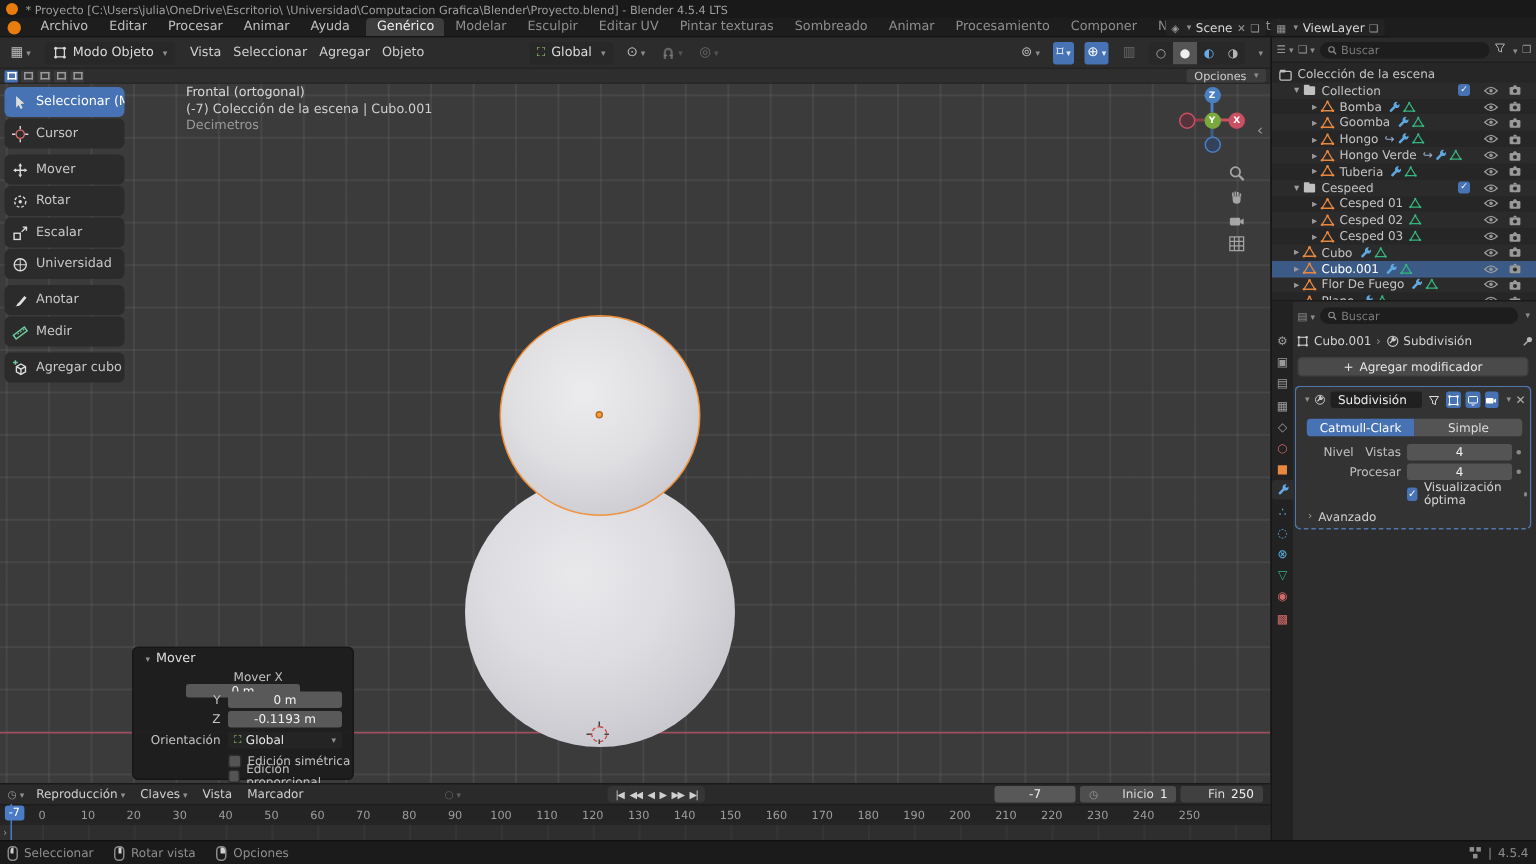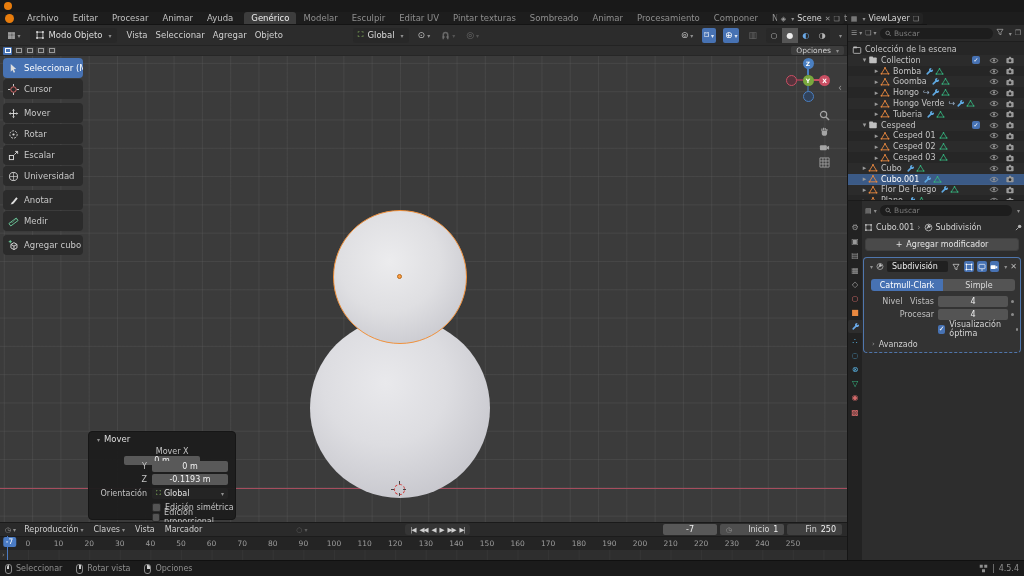--- a/index.html
+++ b/index.html
@@ -135,20 +135,21 @@
   .mouse.right::before{right:0.5px;top:0.5px;width:2.5px;height:3.5px;border-radius:0 2px 0 0;}
   #version{margin-left:auto;display:flex;align-items:center;gap:4px;color:#8f8f8f;font-size:8px;}
 </style>
 </head>
 <body>
 
 <div id="app">
 
   <div id="titlebar" class="abs">
     <div class="logo"></div>
+    <span class="t">* Proyecto [C:\Users\julia\OneDrive\Escritorio\ \Universidad\Computacion Grafica\Blender\Proyecto.blend] - Blender 4.5.4 LTS</span>
   </div>
 
   <div id="menubar" class="abs">
     <div class="logo"></div>
     <div id="top-menus" class="row">
         <span class="menu-item">Archivo</span>
         <span class="menu-item">Editar</span>
         <span class="menu-item">Procesar</span>
         <span class="menu-item">Animar</span>
         <span class="menu-item">Ayuda</span>
@@ -242,20 +243,25 @@
     </span>
   </div>
 
   <div id="canvas" class="abs">
     <div id="axis-x"></div>
     <div id="sphere-bottom" class="sphere"></div>
     <div id="sphere-top" class="sphere"></div>
     <div id="origin-dot"></div>
     <div id="cursor3d"></div>
 
+    <div id="overlay-text">
+      <div class="l1">Frontal (ortogonal)</div>
+      <div class="l2">(-7) Colección de la escena | Cubo.001</div>
+      <div class="l3">Decimetros</div>
+    </div>
 
     <div id="toolbar">
         <div class="tool-btn active" style="top: 0px;">
           <svg width="11" height="11" viewBox="0 0 12 12">
             <path d="M3 1l6 5.6-2.7.3 1.5 2.9-1.5.8-1.5-2.9L3 9.6z" fill="#ddd"></path>
           </svg>
           <span>Seleccionar (M...</span>
         </div>
         <div class="tool-btn" style="top: 21px;">
           <svg width="11" height="11" viewBox="0 0 12 12">

